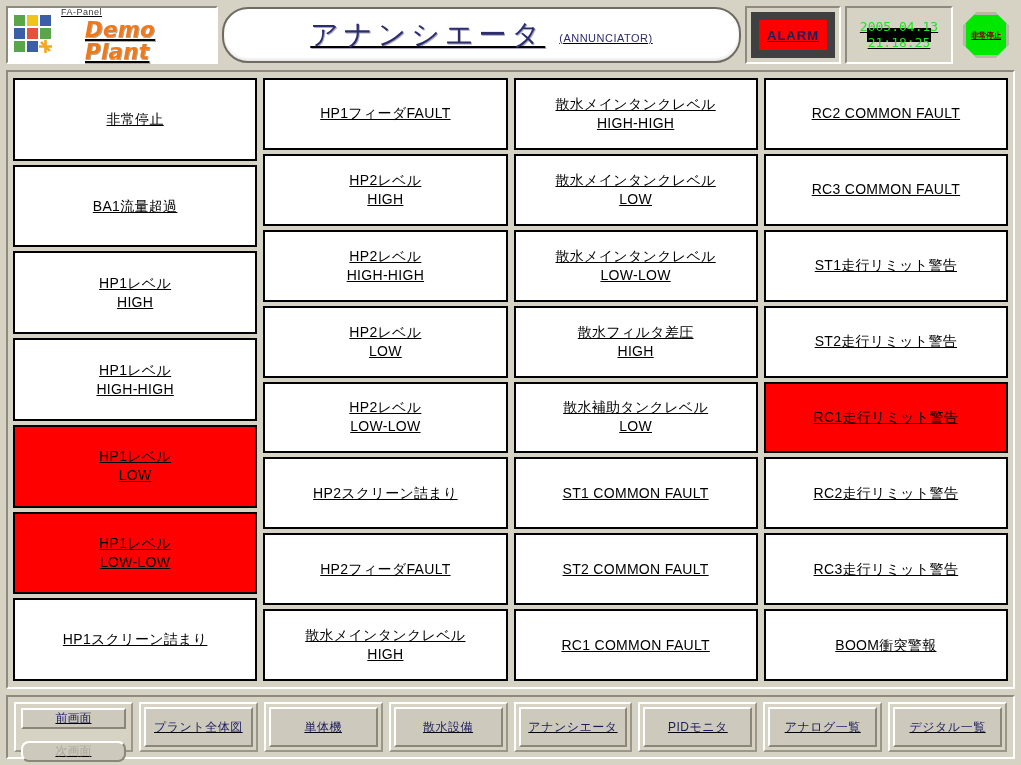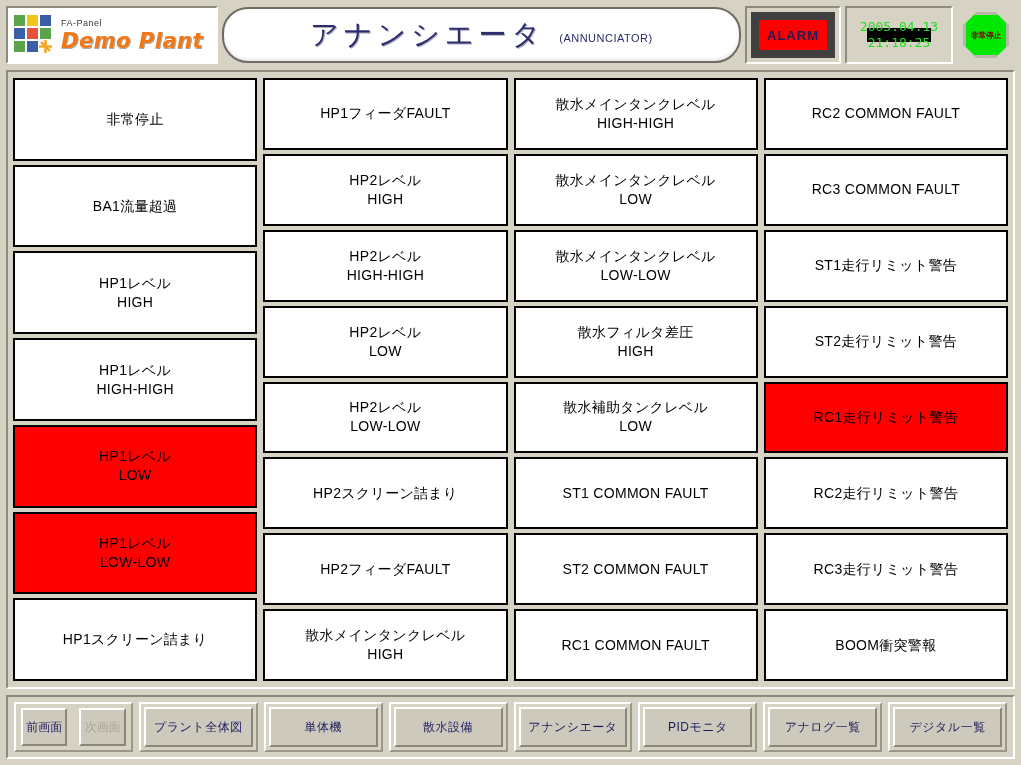--- a/index.html
+++ b/index.html
@@ -16,20 +16,21 @@
 
   .app {
     position: relative;
     width: 1021px;
     height: 765px;
     background: #d6d2c4;
     box-sizing: border-box;
     padding: 6px;
     display: flex;
     flex-direction: column;
+    text-decoration: underline;
   }
 
   
   .header {
     display: flex;
     align-items: stretch;
     height: 58px;
     gap: 4px;
     flex: 0 0 auto;
   }
@@ -102,20 +103,21 @@
     font-size: 21px;
     font-weight: bold;
     font-style: italic;
     color: #f07818;
     line-height: 22px;
     text-shadow:
       -1px 0 #ffffff, 1px 0 #b0aca0,
       0 -1px #ffffff, 0 1px #b0aca0,
       1px 1px #9a9688;
     letter-spacing: 0.5px;
+    margin-left: 24px;
   }
 
   .title-box {
     flex: 1 1 auto;
     background: #ffffff;
     border-radius: 26px;
     border: 2px solid #6f6b60;
     display: flex;
     align-items: center;
     justify-content: center;
@@ -270,37 +272,37 @@
     box-sizing: border-box;
     display: flex;
     align-items: center;
     justify-content: center;
     font-size: 12px;
     color: #1c1c5e;
     letter-spacing: 0.5px;
   }
   .tb-stack {
     width: 100%; height: 100%;
-    display: flex; flex-direction: row; gap: 12px;
+    display: flex; flex-direction: column; gap: 12px;
     padding: 1px 2px;
     box-sizing: border-box;
   }
   .tb-btn-sm {
     flex: 1 1 0;
     background: #cdc9bc;
     border-top: 2px solid #ffffff;
     border-left: 2px solid #ffffff;
     border-right: 2px solid #8a8678;
     border-bottom: 2px solid #8a8678;
     box-sizing: border-box;
     display: flex; align-items: center; justify-content: center;
     font-size: 12px;
     color: #1c1c5e;
   }
-  .tb-btn-sm.disabled { color: #a9a596; }
+  .tb-btn-sm.disabled { color: #a9a596; border-radius: 8px; }
 </style>
 </head>
 <body>
 
 <div class="app">
 
   <div class="header">
 
     <div class="logo-box">
       <div class="logo-grid">

